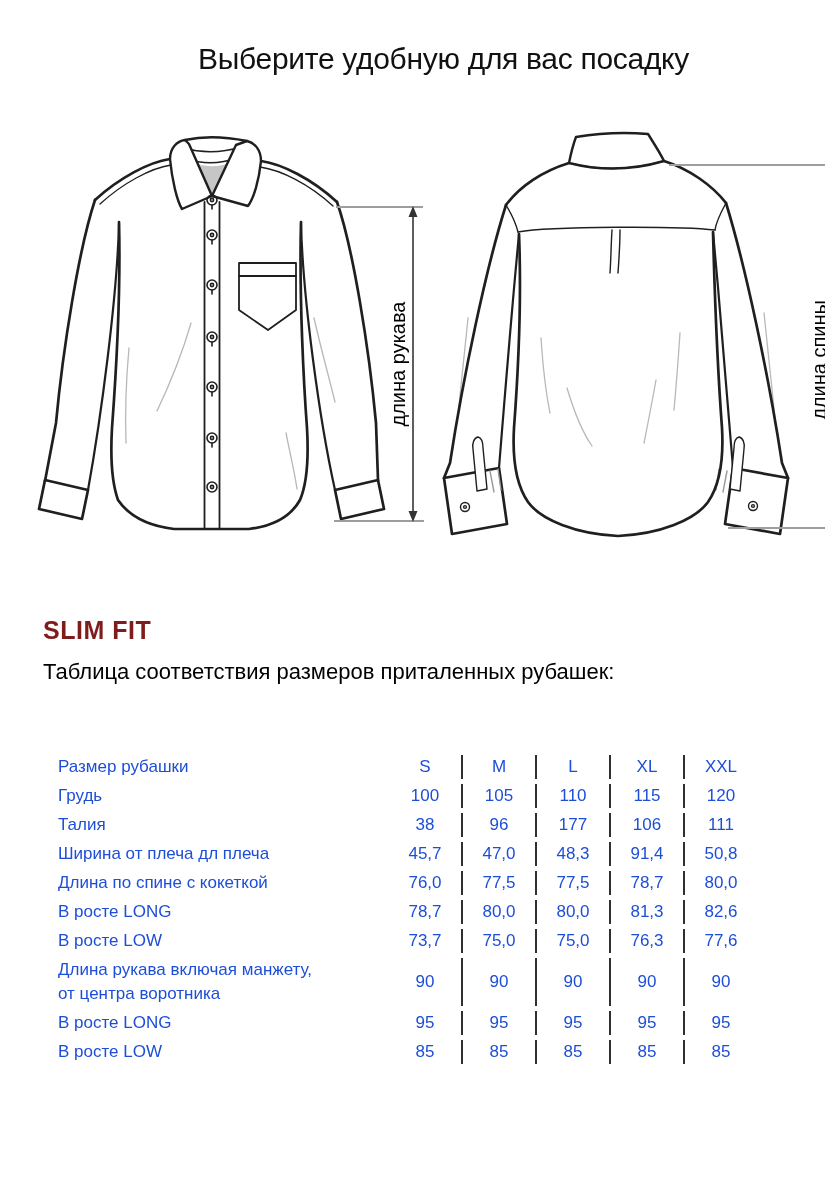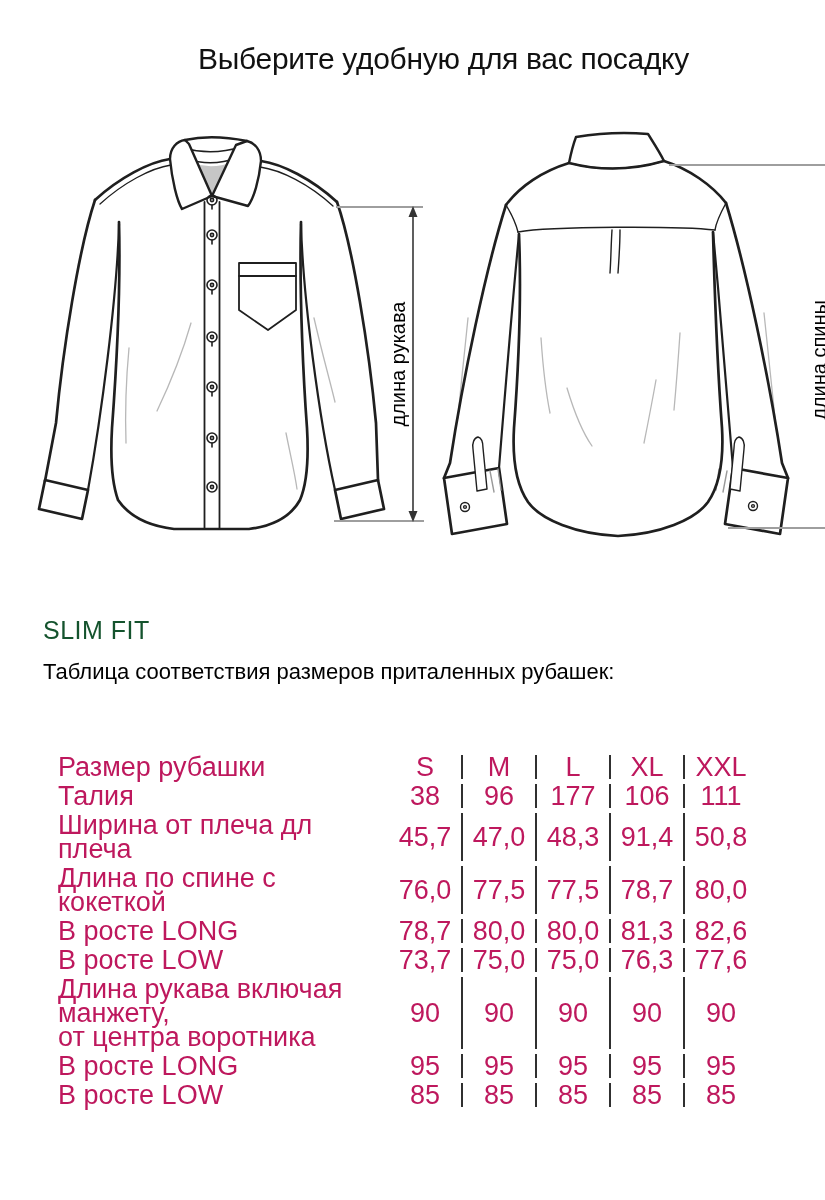--- a/index.html
+++ b/index.html
@@ -7,26 +7,26 @@
     position:relative; width:825px; height:1200px; background:#ffffff;
     font-family:"Liberation Sans", sans-serif; color:#000; overflow:hidden;margin-left:31px;
   }
   .title {
     position:absolute; top:42px; left:0; width:825px; margin:0;
     text-align:center; font-size:30px; font-weight:400; letter-spacing:-0.3px; color:#111;
   }
   .diagram { position:absolute; top:118px; left:0; }
   .diagram text { font-family:"Liberation Sans", sans-serif; font-size:20px; fill:#000; }
   .section { position:absolute; top:616px; left:12px; }
-  .fit-heading { margin:0; font-size:25px; font-weight:400; letter-spacing:0.5px; color:#14532d; }
+  .fit-heading { margin:0; font-size:25px; font-weight:700; letter-spacing:0.5px; color:#7f1d1d; }
   .table-caption { margin:14px 0 0 0; font-size:22px; color:#000; }
   table.size-table {
     position:absolute; top:750px; left:27px;
     border-collapse:separate; border-spacing:0 5px;
-    font-size:27px; color:#be185d; table-layout:fixed;
+    font-size:17px; color:#1d4ed8; table-layout:fixed;
   }
   table.size-table td { padding:0; vertical-align:middle; height:24px; line-height:24px; }
   td.lbl { width:331px; text-align:left; white-space:pre-line; }
   td.val { width:72px; text-align:center; }
   td.div { border-left:2px solid #303030; }
 </style>
 </head>
 <body>
 
 <div class="page">
@@ -195,20 +195,28 @@
     <tbody>
         <tr>
           <td class="lbl">Размер рубашки</td>
           <td class="val">S</td>
           <td class="val div">M</td>
           <td class="val div">L</td>
           <td class="val div">XL</td>
           <td class="val div">XXL</td>
         </tr>
         <tr>
+          <td class="lbl">Грудь</td>
+          <td class="val">100</td>
+          <td class="val div">105</td>
+          <td class="val div">110</td>
+          <td class="val div">115</td>
+          <td class="val div">120</td>
+        </tr>
+        <tr>
           <td class="lbl">Талия</td>
           <td class="val">38</td>
           <td class="val div">96</td>
           <td class="val div">177</td>
           <td class="val div">106</td>
           <td class="val div">111</td>
         </tr>
         <tr>
           <td class="lbl">Ширина от плеча дл плеча</td>
           <td class="val">45,7</td>

